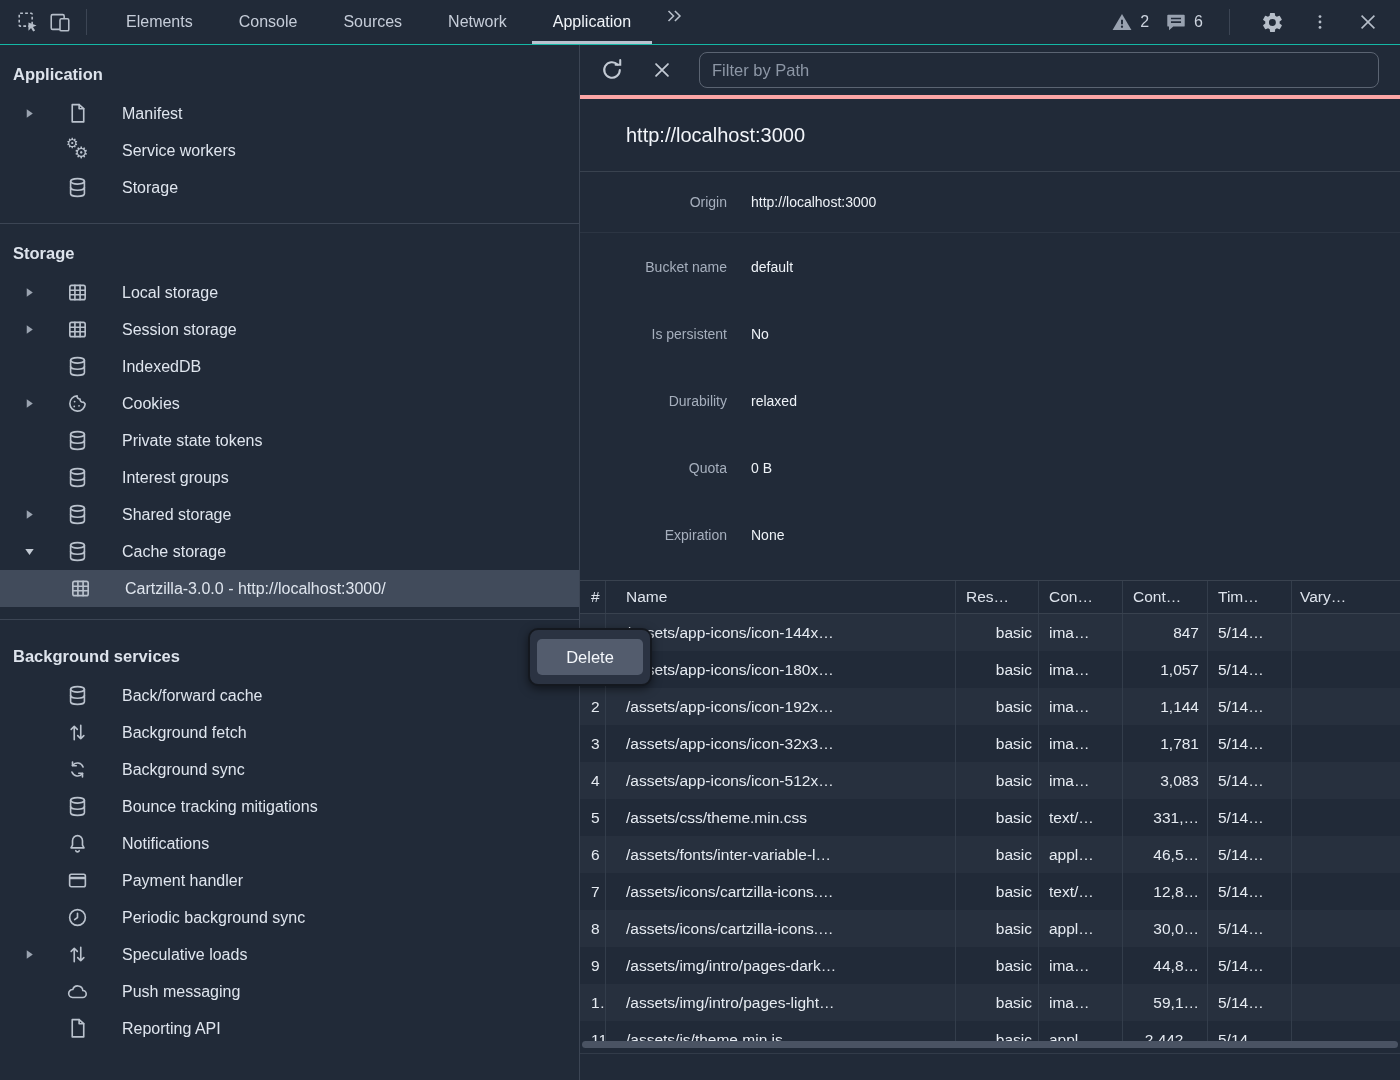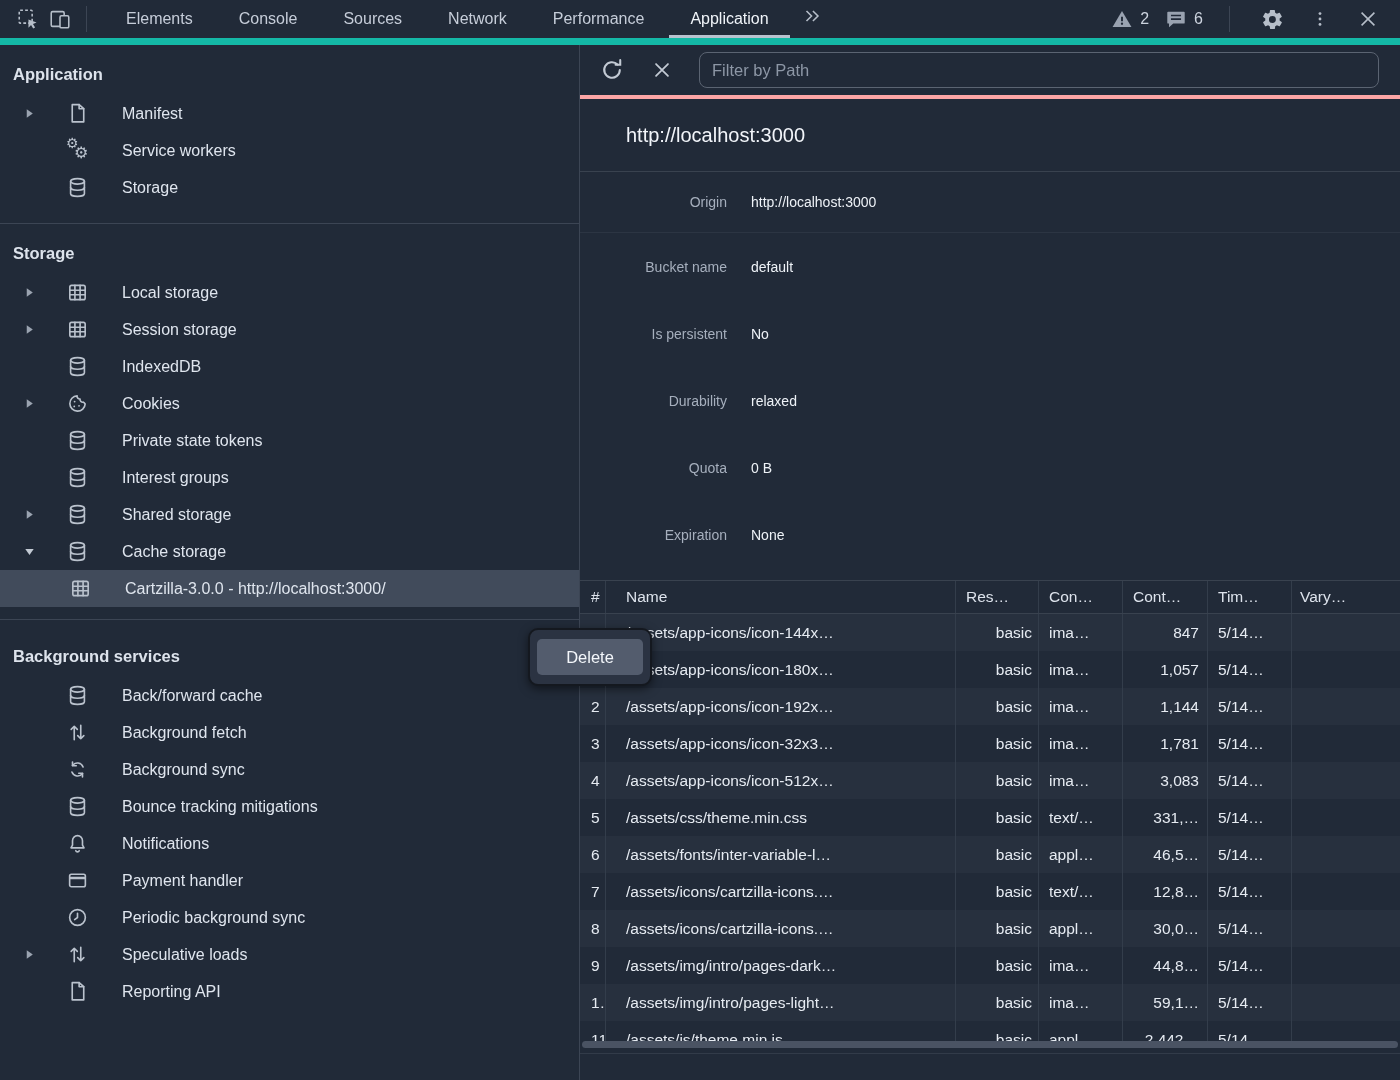--- a/index.html
+++ b/index.html
@@ -4,21 +4,21 @@
 <style>
   html,body{margin:0;padding:0;}
   body{
     width:1400px;height:1080px;overflow:hidden;
     background:#212a38;color:#e6ebf2;
     font-family:"Liberation Sans","DejaVu Sans",sans-serif;
     position:relative;
     -webkit-font-smoothing:antialiased;
   }
   
-  .topbar{height:45px;display:flex;align-items:stretch;border-bottom:7px solid #14b8a6;box-sizing:border-box;}
+  .topbar{height:45px;display:flex;align-items:stretch;border-bottom:1px solid #14b8a6;box-sizing:border-box;}
   .tb-left{display:flex;align-items:center;padding-left:12px;}
   .tic{fill:none;stroke:#b6bec9;stroke-width:1.7;}
   .tic .fill{fill:#b6bec9;stroke:none;}
   .solid{fill:#212a38;stroke:#b6bec9;}
   .iconbtn{display:flex;align-items:center;justify-content:center;width:32px;height:32px;}
   .vdiv{width:1px;height:26px;background:#3c4554;margin:0 10px;}
   .tabs{display:flex;align-items:stretch;margin-left:6px;}
   .tab{display:flex;align-items:center;padding:0 23px;font-size:16px;color:#c6cdd9;position:relative;cursor:default;}
   .tab.active{color:#f0f4f9;}
   .tab.active::after{content:"";position:absolute;left:2px;right:2px;bottom:0;height:3px;background:#b9c2cf;}
@@ -96,21 +96,20 @@
         </svg>
     </span>
     <span class="vdiv"></span>
   </div>
 
   <div class="tabs">
     <div class="tab">Elements</div>
     <div class="tab">Console</div>
     <div class="tab">Sources</div>
     <div class="tab">Network</div>
-    <div class="tab">Performance</div>
     <div class="tab active">Application</div>
     <span class="moretabs iconbtn">
       <svg class="tic" width="22" height="22" viewBox="0 0 24 24" stroke-width="2">
           <path d="M6 6.5l5.5 5.5L6 17.5M13 6.5l5.5 5.5-5.5 5.5"></path>
         </svg>
     </span>
   </div>
 
   <div class="tb-right">
     <span class="badge">
@@ -351,20 +350,27 @@
       <span class="arrow">
           <svg class="tri" viewBox="0 0 10 10">
             <path d="M2.5 1.2L8 5 2.5 8.8z" fill="#9aa3b0"></path>
           </svg>
         </span>
       <svg class="ic" viewBox="0 0 24 24">
           <path d="M8.6 19.5v-14M5.4 8.7l3.2-3.2 3.2 3.2"></path>
           <path d="M15.4 4.5v14M12.2 15.3l3.2 3.2 3.2-3.2"></path>
         </svg>
       <span>Speculative loads</span>
+    </div>
+    <div class="srow">
+      <span class="arrow"></span>
+      <svg class="ic" viewBox="0 0 24 24">
+          <path d="M6.8 18.2h10.6a3.6 3.6 0 0 0 .2-7.2 5.4 5.4 0 0 0-10.5-1.1 4.15 4.15 0 0 0-.3 8.3z"></path>
+        </svg>
+      <span>Push messaging</span>
     </div>
     <div class="srow">
       <span class="arrow"></span>
       <svg class="ic" viewBox="0 0 24 24">
           <path d="M6.5 2.8h7.2L18.5 7v13.8h-12z"></path>
           <path d="M13.7 2.8V7h4.8"></path>
         </svg>
       <span>Reporting API</span>
     </div>
   </div>

